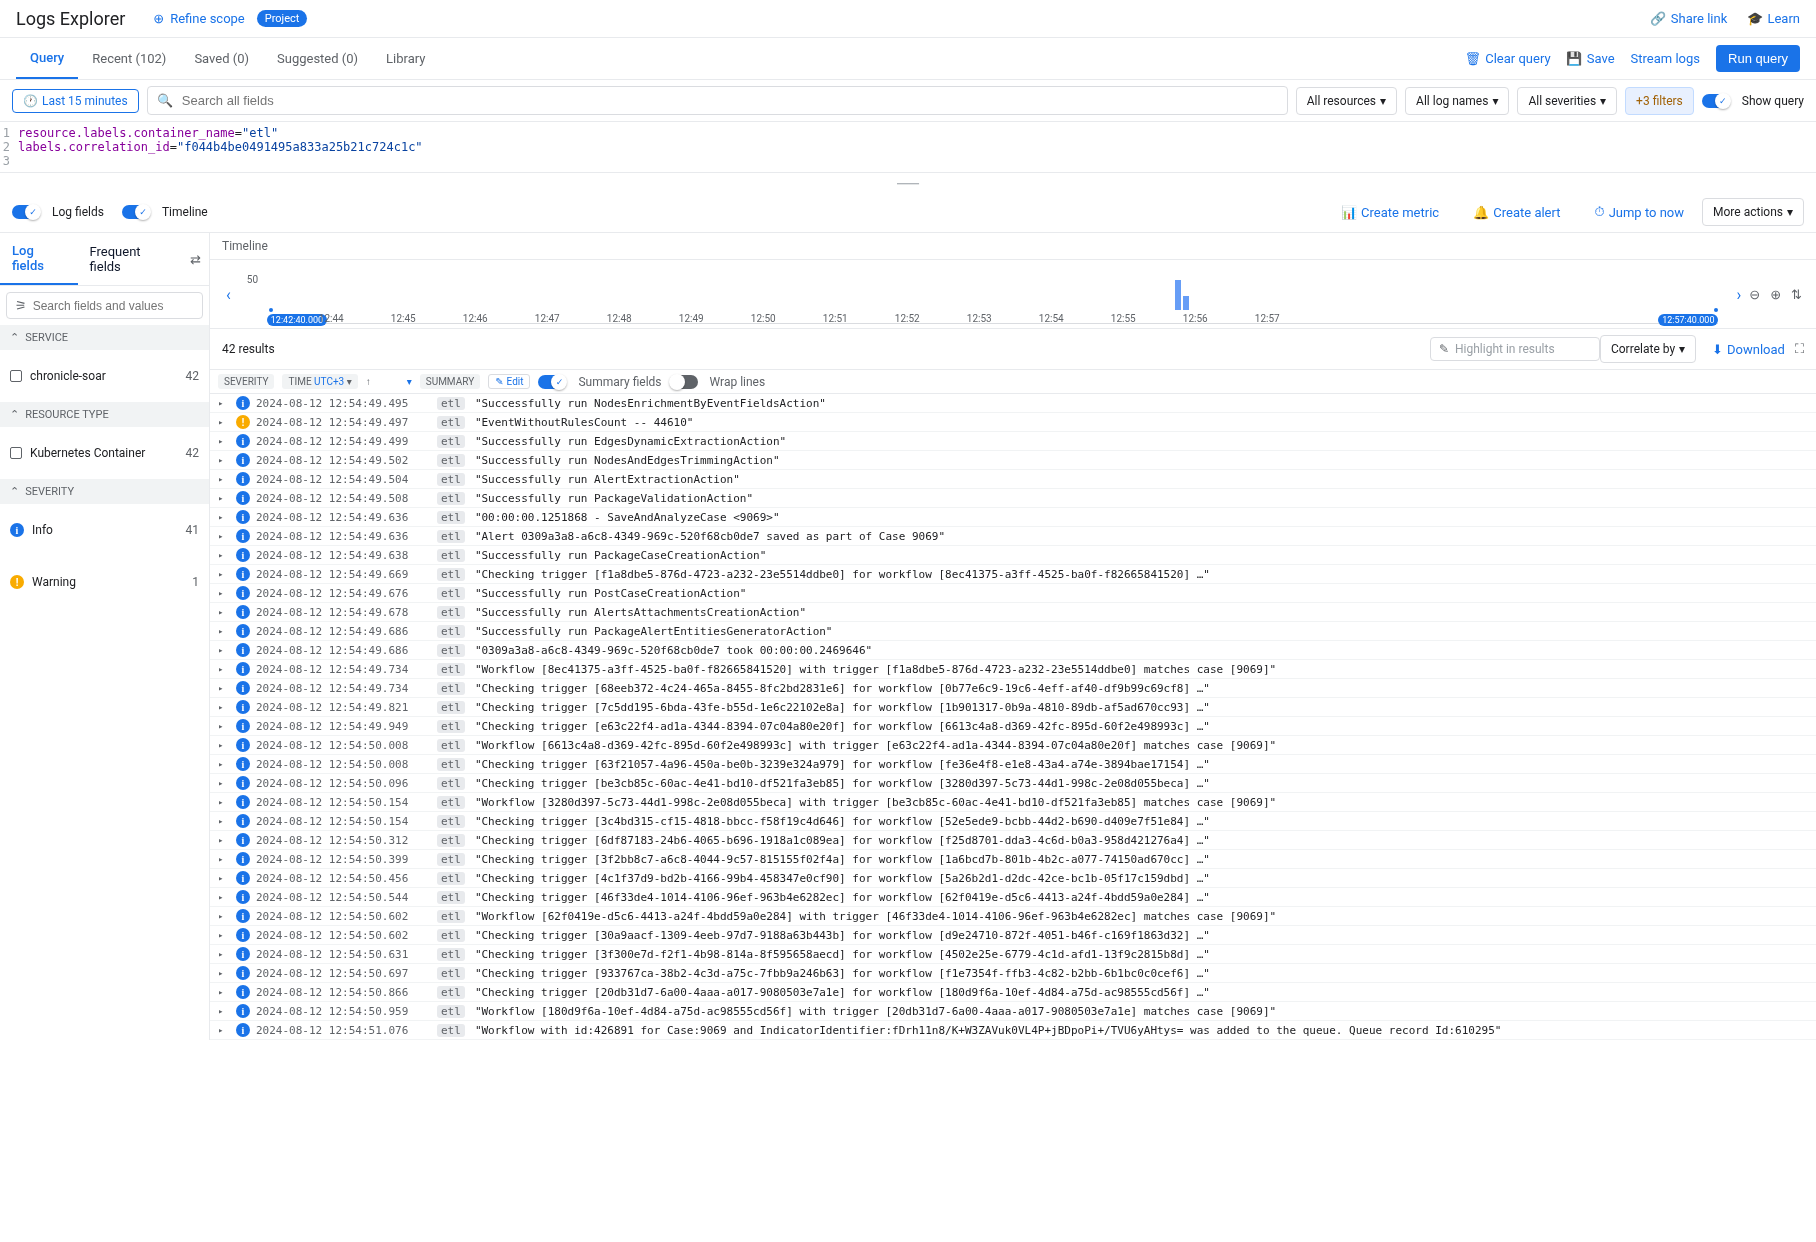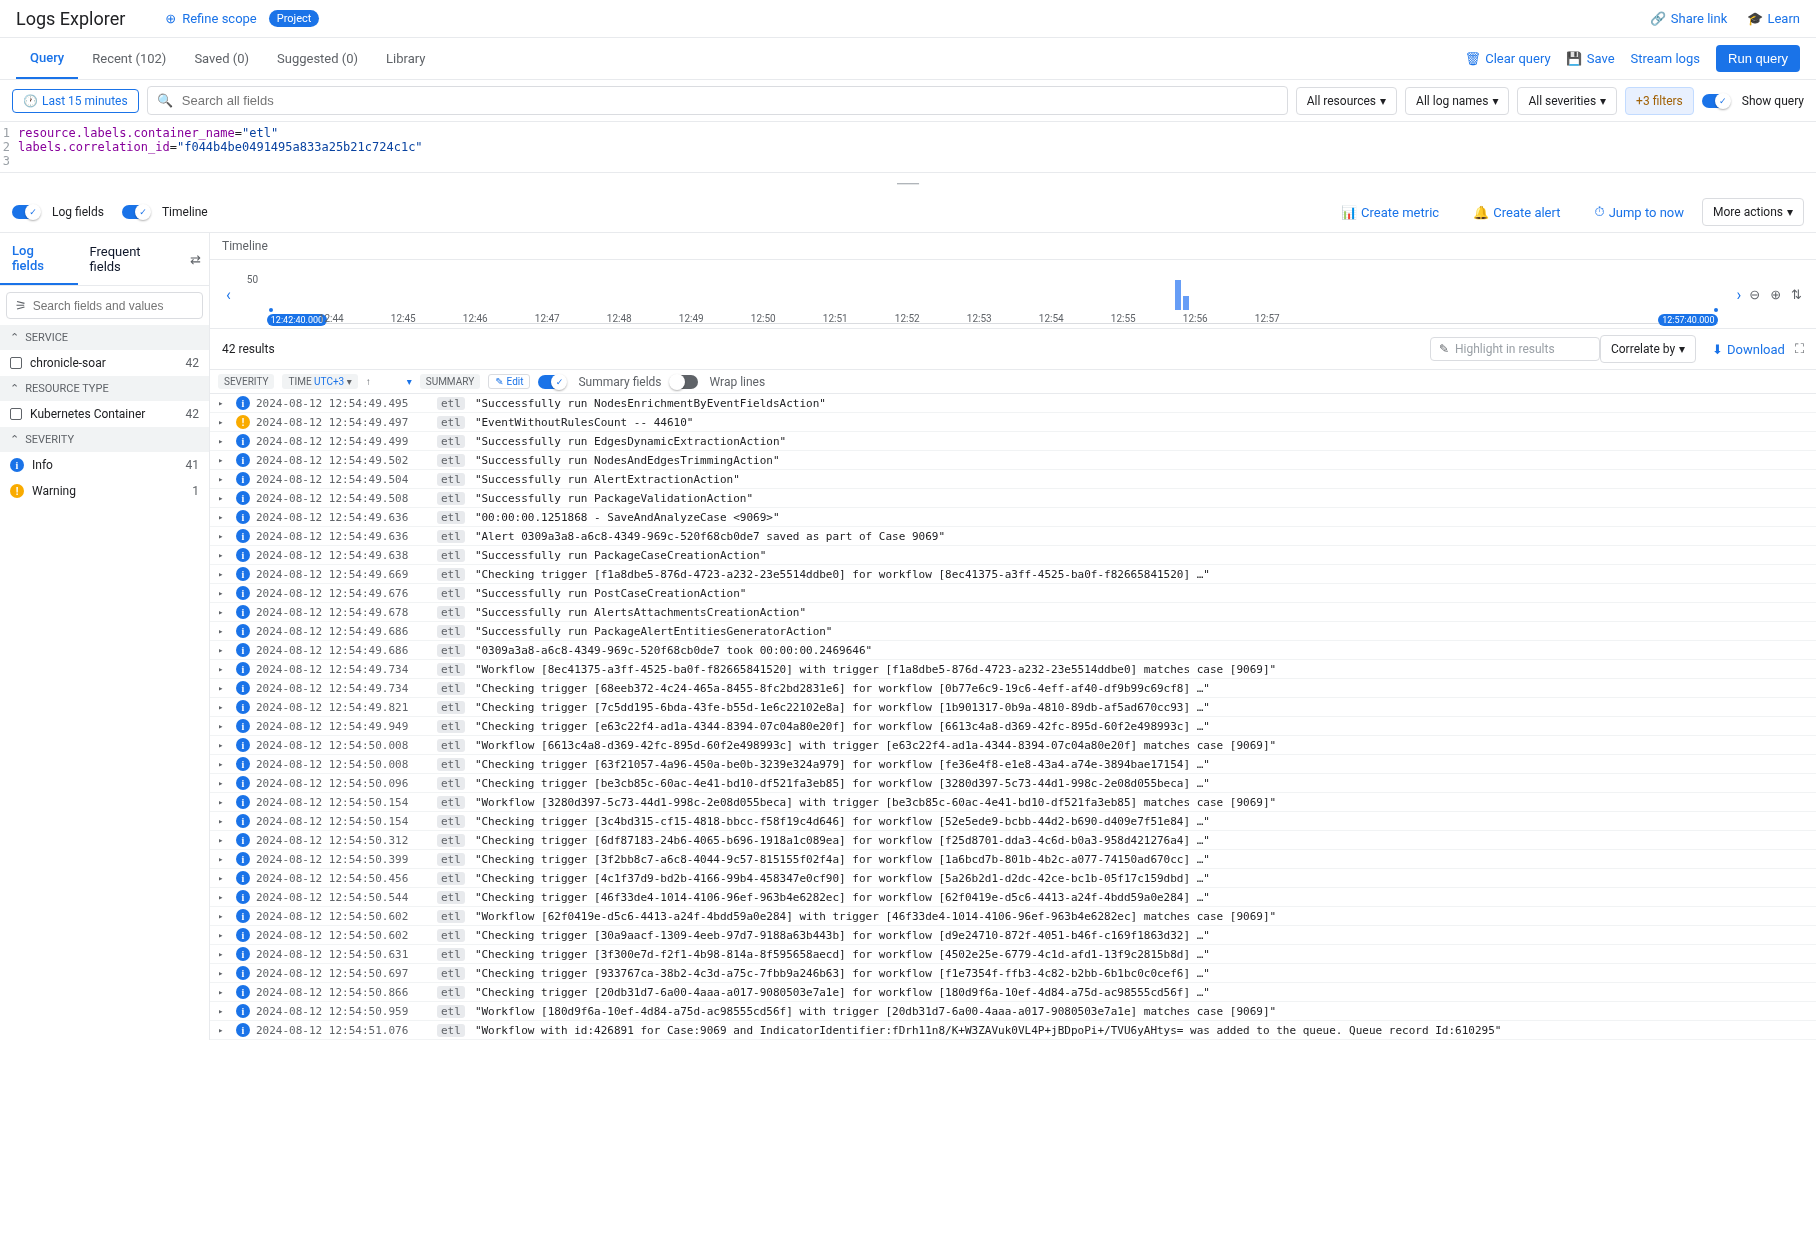--- a/index.html
+++ b/index.html
@@ -1,16 +1,16 @@
 <!DOCTYPE html>
 <html><head><meta charset="utf-8"><style>
 *{box-sizing:border-box;margin:0;padding:0}
 body{font-family:"Google Sans",Roboto,Arial,sans-serif;font-size:13px;color:#202124;background:#fff}
 .hdr{display:flex;align-items:center;padding:8px 16px;border-bottom:1px solid #e8eaed}
-.hdr h1{font-size:18px;font-weight:400;margin-right:40px}
+.hdr h1{font-size:18px;font-weight:400;margin-right:28px}
 .hdr .refine{color:#1a73e8;font-size:13px;display:flex;align-items:center;gap:6px;cursor:pointer}
 .badge{background:#1a73e8;color:#fff;border-radius:10px;padding:2px 8px;font-size:11px;margin-left:6px}
 .sp{flex:1}
 .link{color:#1a73e8;font-size:13px;display:flex;align-items:center;gap:4px;margin-left:20px;cursor:pointer}
 .tabs{display:flex;align-items:center;border-bottom:1px solid #e8eaed;padding:0 16px}
 .tab{padding:12px 14px;font-size:13px;color:#5f6368;cursor:pointer}
 .tab.active{color:#1a73e8;border-bottom:2px solid #1a73e8;font-weight:500}
 .tabs .sp{flex:1}
 .btnlnk{color:#1a73e8;font-size:13px;display:flex;align-items:center;gap:4px;margin-left:16px;cursor:pointer}
 .btnrun{background:#1a73e8;color:#fff;border:none;border-radius:4px;padding:6px 12px;font-size:13px;margin-left:16px;cursor:pointer}
@@ -33,21 +33,21 @@
 .togs{display:flex;align-items:center;padding:6px 12px;gap:18px;border-bottom:1px solid #e8eaed}
 .main{display:flex;min-height:0}
 .side{width:210px;border-right:1px solid #e8eaed;flex-shrink:0}
 .stabs{display:flex;align-items:center;border-bottom:1px solid #e8eaed;font-size:13px}
 .stab{padding:10px 12px;cursor:pointer;color:#0f172a}
 .stab.active{color:#1a73e8;border-bottom:2px solid #1a73e8;font-weight:500}
 .stabs .ic{margin-left:auto;padding:8px;color:#5f6368;cursor:pointer}
 .sfield{margin:6px;border:1px solid #dadce0;border-radius:4px;padding:5px 8px;display:flex;align-items:center;gap:6px}
 .sfield input{border:none;outline:none;flex:1;font-size:12px}
 .shdr{background:#f1f3f4;padding:6px 10px;font-size:11px;color:#5f6368;display:flex;align-items:center;gap:6px}
-.sitem{padding:6px 10px;font-size:12px;display:flex;align-items:center;gap:8px}
+.sitem{padding:19px 10px;font-size:12px;display:flex;align-items:center;gap:8px}
 .sitem .cnt{margin-left:auto;color:#5f6368}
 .scirc{width:12px;height:12px;border:1px solid #5f6368;border-radius:2px;display:inline-block}
 .sev-i{width:14px;height:14px;background:#1a73e8;color:#fff;border-radius:50%;font-size:10px;display:flex;align-items:center;justify-content:center;font-family:serif;font-weight:bold}
 .sev-w{width:14px;height:14px;background:#f9ab00;color:#fff;border-radius:50%;font-size:10px;display:flex;align-items:center;justify-content:center;font-weight:bold}
 .content{flex:1;min-width:0;display:flex;flex-direction:column}
 .tlhdr{padding:6px 12px;font-size:12px;color:#5f6368;border-bottom:1px solid #e8eaed}
 .tl{display:flex;align-items:center;padding:4px 8px;border-bottom:1px solid #e8eaed;position:relative}
 .tlnav{color:#1a73e8;padding:0 8px;cursor:pointer;font-size:16px}
 .tlchart{flex:1;height:60px;position:relative}
 .tlaxis{position:absolute;bottom:0;height:1px;background:#dadce0;left:30px;right:10px}

